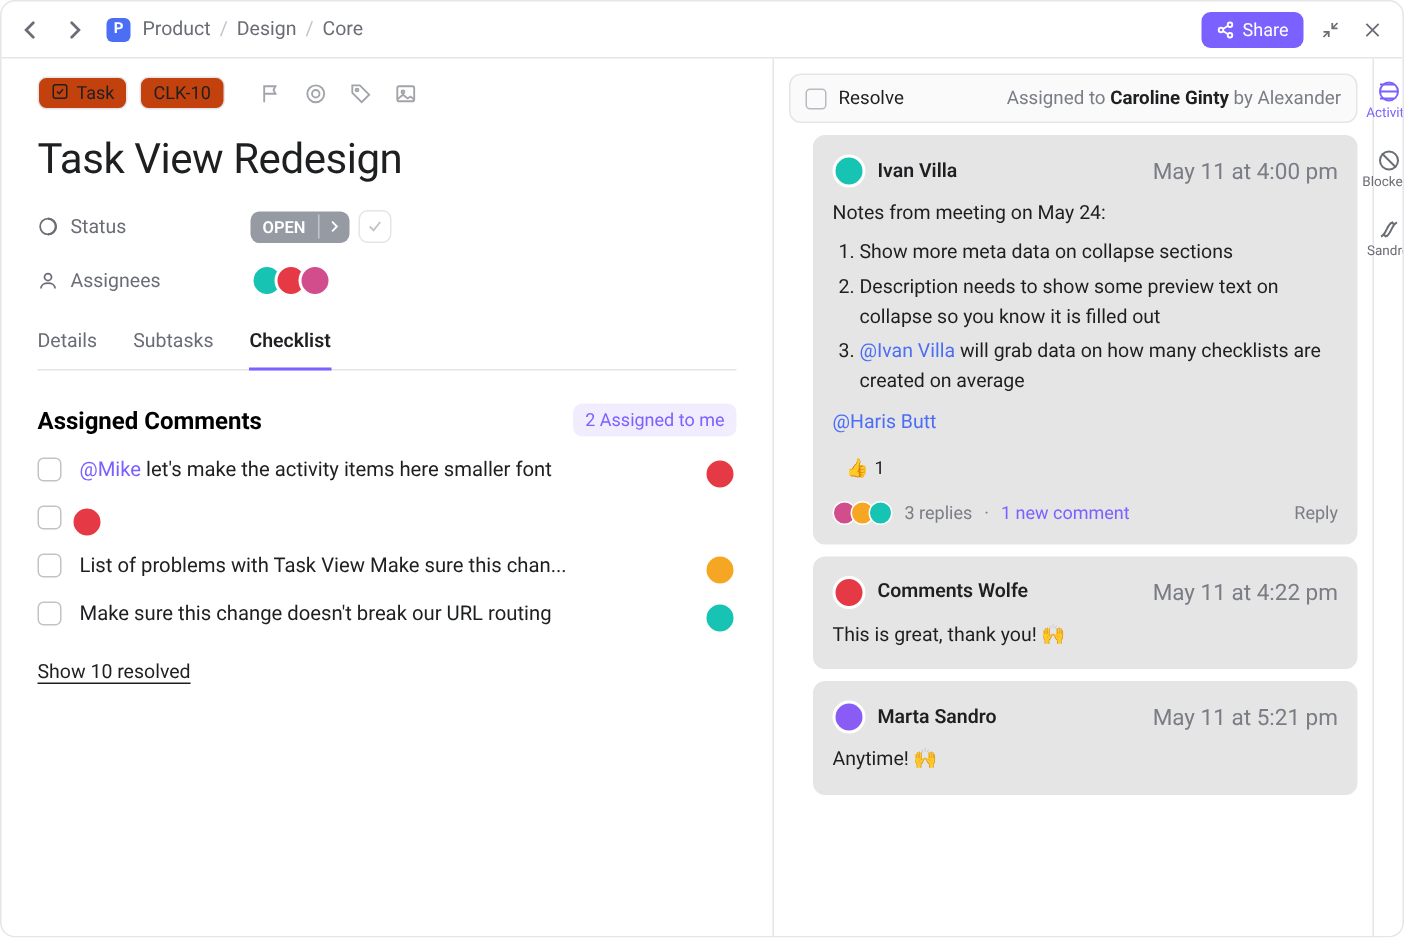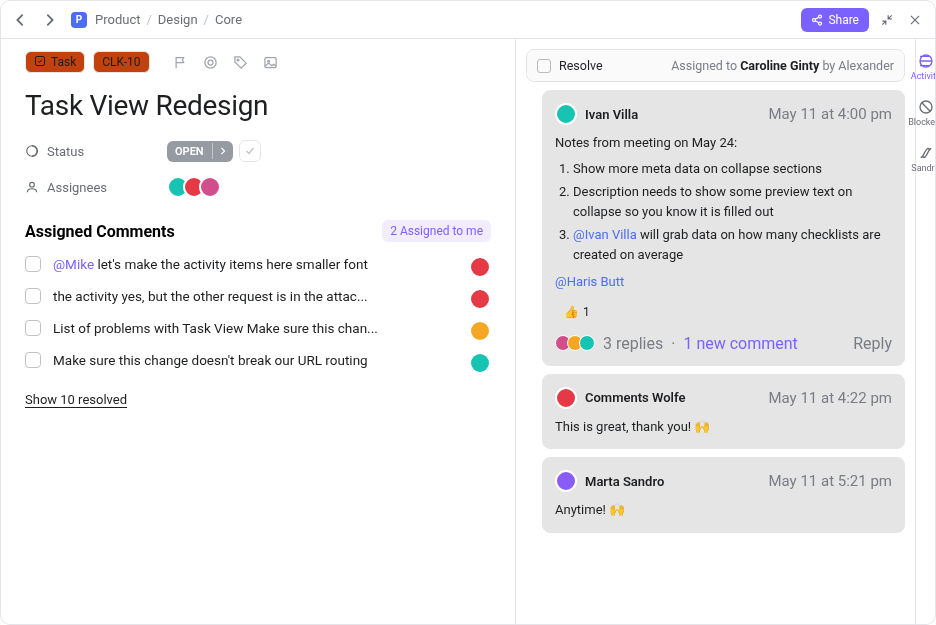--- a/index.html
+++ b/index.html
@@ -82,21 +82,21 @@
 
   .thread{margin:0 10px 8px 26px;border:1px solid var(--border);border-radius:8px;background:#e5e5e5;padding:12px;font-size:13px;color:var(--text)}
   .thread .head{display:flex;align-items:center;gap:8px;margin-bottom:8px}
   .thread .who{font-weight:600}
   .thread .ts{margin-left:auto;font-size:15px;color:var(--muted2)}
   .thread .content{line-height:1.5}
   .thread ol{margin:6px 0 8px 18px;padding:0}
   .thread ol li{margin-bottom:4px}
   .link{color:#4c6ef5}
   .react{display:inline-flex;align-items:center;gap:4px;border:1px solid var(--border);border-radius:14px;padding:2px 8px;font-size:12px;margin-top:8px;cursor:pointer}
-  .thread-foot{display:flex;align-items:center;gap:8px;margin-top:10px;font-size:16px;color:var(--muted2)}
+  .thread-foot{display:flex;align-items:center;gap:8px;margin-top:10px;font-size:12px;color:var(--muted2)}
   .mini-avs{display:flex}
   .mini-avs .mav{width:16px;height:16px;border-radius:50%;background:#ccc;margin-left:-4px;border:1.5px solid #fff}
   .mini-avs .mav:first-child{margin-left:0}
   .thread-foot .new{color:var(--purple)}
   .thread-foot .reply{margin-left:auto;cursor:pointer;color:var(--muted2)}
 
   .composer{margin:auto 10px 10px 10px;border:1px solid var(--border);border-radius:8px;background:#fff;padding:10px 12px;display:flex;align-items:center;font-size:13px;color:var(--muted2)}
   .composer .hint{margin-left:auto;font-size:11px;color:#b8bac2}
 
   
@@ -229,35 +229,39 @@
             </svg>
           <span>Assignees</span>
         </div>
         <div class="avatars">
           <div class="av teal"></div>
           <div class="av red"></div>
           <div class="av pink"></div>
         </div>
       </div>
 
+      <div class="tabs">
+        <div class="tab">Details</div>
+        <div class="tab">Subtasks</div>
+        <div class="tab active">Checklist</div>
+      </div>
 
       <div class="sec-header">
         <div class="sec-title">Assigned Comments</div>
         <div class="assigned-badge">2 Assigned to me</div>
       </div>
 
       <div class="items">
         <div class="item">
           <div class="box"></div>
           <div class="txt"><span class="mention">@Mike</span><span> let's make the activity items here smaller font</span></div>
           <div class="av av-sm red"></div>
         </div>
         <div class="item">
           <div class="box"></div>
-          <div class="txt">the activity yes, but the other request is in the attac...</div>
           <div class="av av-sm red"></div>
         </div>
         <div class="item">
           <div class="box"></div>
           <div class="txt">List of problems with Task View Make sure this chan...</div>
           <div class="av av-sm yellow"></div>
         </div>
         <div class="item">
           <div class="box"></div>
           <div class="txt">Make sure this change doesn't break our URL routing</div>

